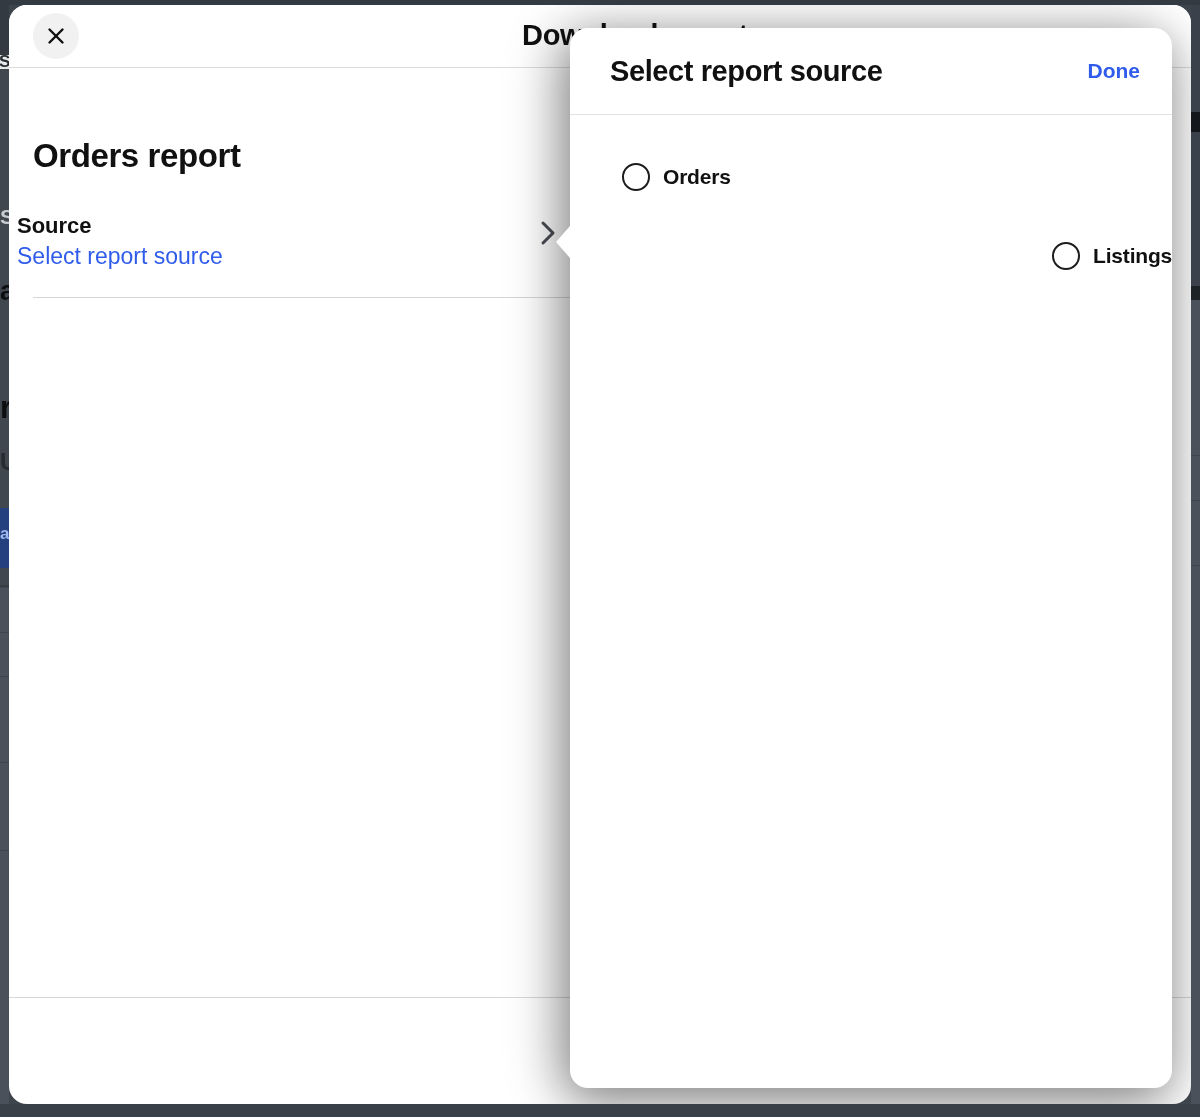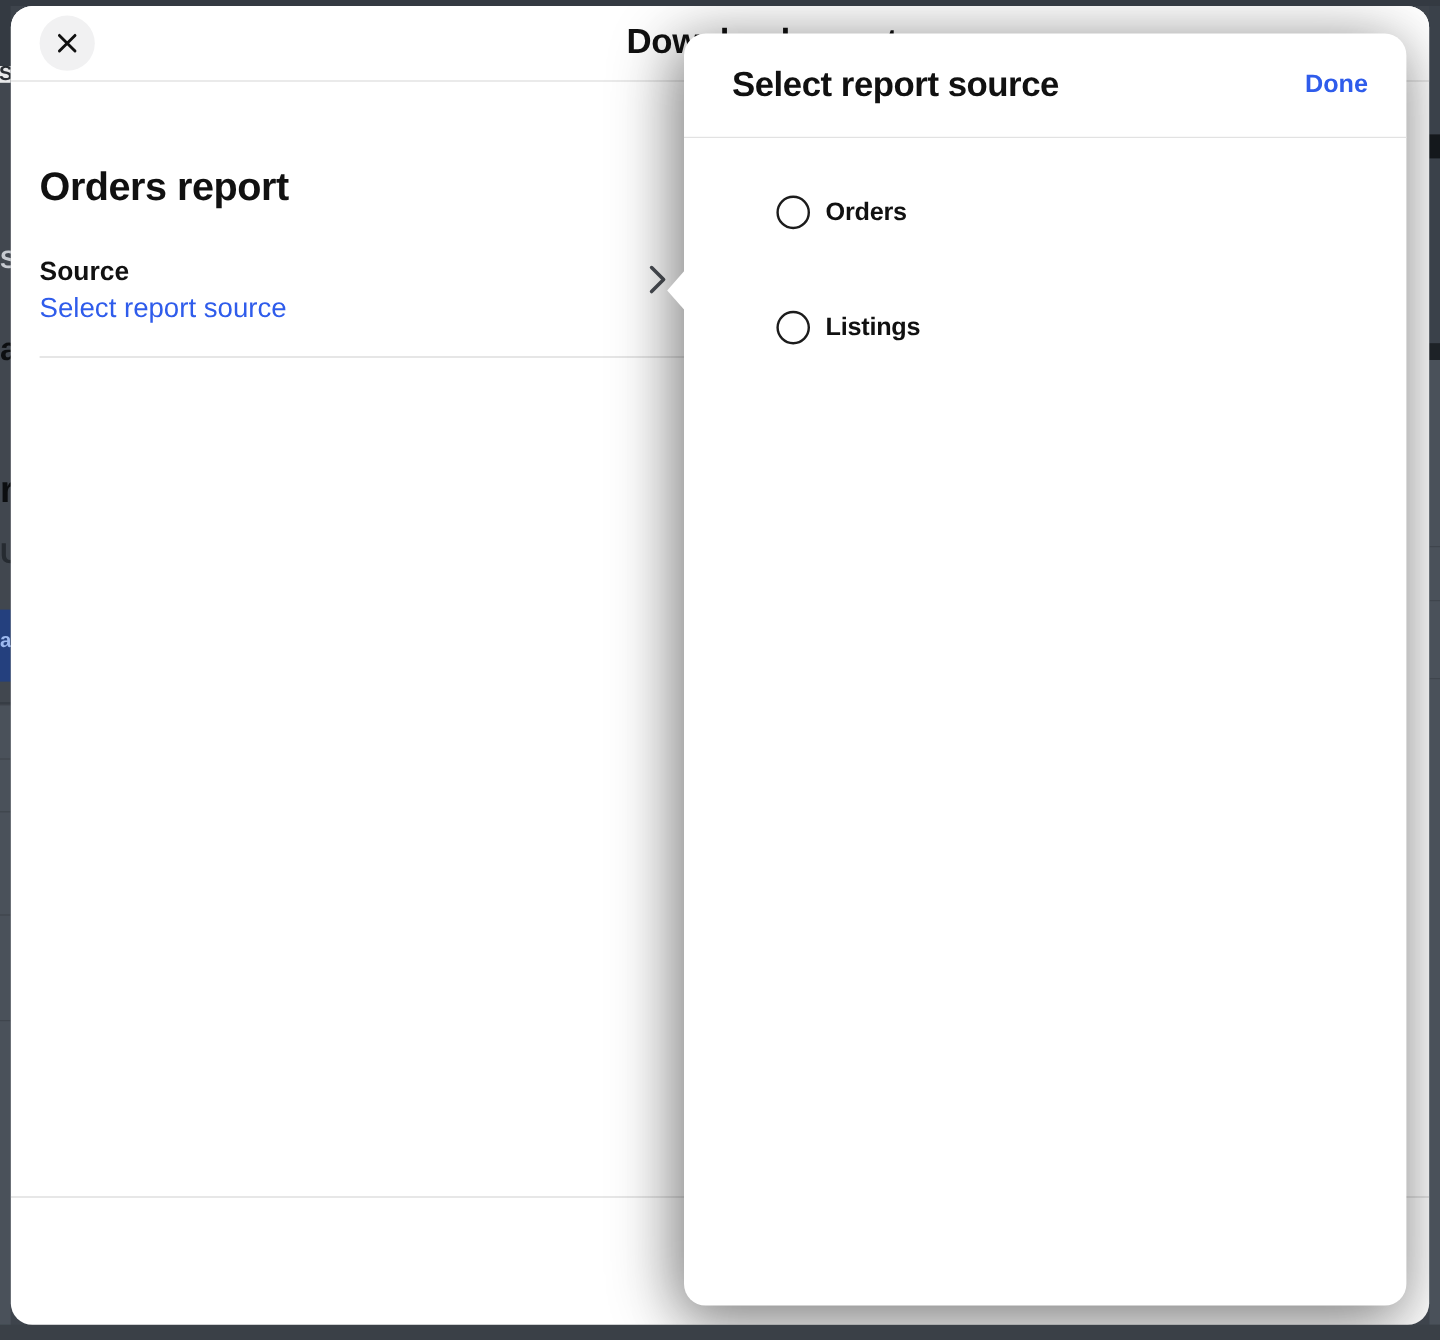--- a/index.html
+++ b/index.html
@@ -60,21 +60,21 @@
   }
   .sheet-title {
     flex: 1; text-align: center;
     font-size: 29px; font-weight: 700; letter-spacing: -0.3px;
     line-height: 36px; margin-top: -2px;
   }
   .section-title {
     position: absolute; left: 24px; top: 132px;
     font-size: 33px; font-weight: 700; letter-spacing: -0.4px;
   }
-  .source-row { position: absolute; left: 24px; top: 206px; width: 530px; cursor: pointer; }
+  .source-row { position: absolute; left: 8px; top: 206px; width: 530px; cursor: pointer; }
   .source-label { font-size: 22px; font-weight: 700; line-height: 30px; color: #111; }
   .source-value { font-size: 23px; font-weight: 400; line-height: 31px; color: #2f5ceb; }
   .row-chevron { position: absolute; left: 526px; top: 215px; }
   .row-divider { position: absolute; left: 24px; top: 292px; width: 537px; height: 1px; background: #d6d6d6; }
   .footer-divider { position: absolute; left: 0; right: 0; top: 992px; height: 1px; background: #d8d8d8; }
 
   
   .popover {
     position: absolute; left: 561px; top: 23px;
     width: 602px; height: 1060px;
@@ -95,24 +95,24 @@
     border-bottom: 1px solid #e2e2e2;
   }
   .popover-title { font-size: 29px; font-weight: 700; letter-spacing: -0.4px; }
   .done-btn {
     margin-left: auto; background: none; border: none; cursor: pointer;
     font-family: inherit; font-size: 21px; font-weight: 700; color: #2f5ceb; padding-left: 20px;
   }
   .option-row {
     position: absolute; left: 0; height: 32px; width: 100%;
     display: flex; align-items: center; gap: 13px;
-    padding-left: 77px; cursor: pointer;
+    padding-left: 52px; cursor: pointer;
   }
   .option-row.r0 { top: 133px; }
-  .option-row.r1 { top: 229px; }
+  .option-row.r1 { top: 212px; justify-content: flex-end; }
   .option-row.r2 { top: 292px; }
   .radio {
     width: 28px; height: 28px; border-radius: 50%;
     border: 2.5px solid #1c1c1c; background: #fff; flex: 0 0 auto;
   }
   .option-label { font-size: 21px; font-weight: 700; letter-spacing: -0.2px; }
 </style>
 </head>
 <body>
 

